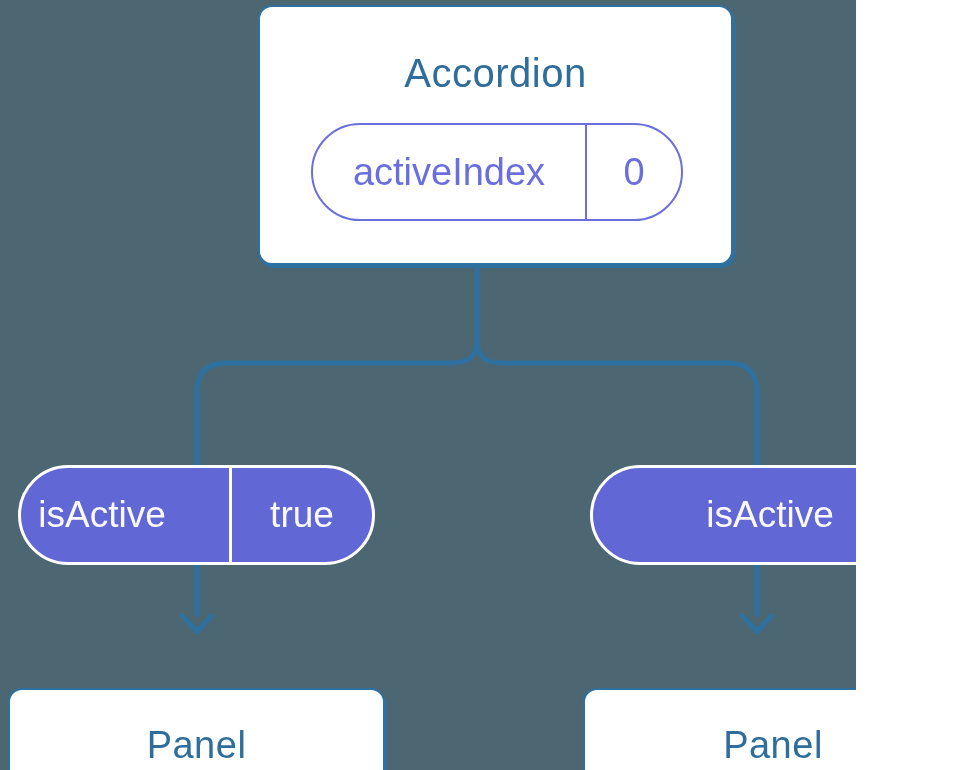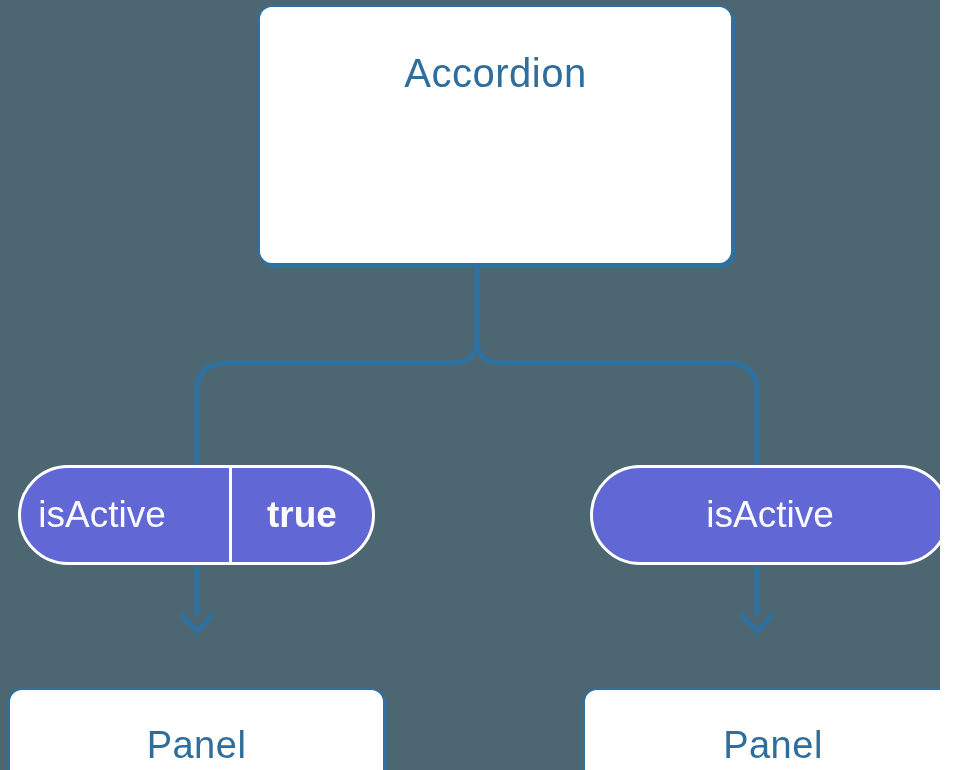--- a/index.html
+++ b/index.html
@@ -1,21 +1,21 @@
 <!DOCTYPE html>
 <html><head>
 <meta charset="utf-8">
 <style>
   html, body {
     margin: 0;
     padding: 0;
   }
   .canvas {
     position: relative;
-    width: 940px;
+    width: 856px;
     height: 770px;
     background: #4C6772;
     overflow: hidden;
     font-family: "Liberation Sans", "DejaVu Sans", sans-serif;
   }
   .connectors {
     position: absolute;
     left: 0; top: 0;
     z-index: 1;
   }
@@ -74,21 +74,20 @@
     background: #6168D6;
     border: 3px solid #ffffff;
     color: #FAFAFE;
     font-size: 37px;
     height: 100px;
     top: 465px;
     gap: 46px;
   }
   .pill-solid .seg-value {
     border-left: 3px solid #ffffff;
-    font-weight: bold;
   }
   .pill-prop-left { left: 18px; width: 357px; }
   .pill-prop-left .seg-value { width: 140px; }
   .pill-prop-right { left: 590px; width: 360px; }
   .pill-prop-right .seg-value { width: 144px; }
   .panel-card {
     top: 688px;
     height: 114px;
     display: flex;
     align-items: center;
@@ -109,20 +108,24 @@
   <svg class="connectors" width="974" height="770" viewBox="0 0 974 770" fill="none" stroke="#2E71A1" stroke-width="5" stroke-linecap="round" stroke-linejoin="round">
     <path d="M477 266 L477 340"></path>
     <path d="M477 340 C477 357 468 363 451 363 L226 363 Q197 363 197 392 L197 614"></path>
     <path d="M182.5 616 L197 631.5 L211.5 616"></path>
     <path d="M477 340 C477 357 486 363 503 363 L728 363 Q757 363 757 392 L757 614"></path>
     <path d="M742.5 616 L757 631.5 L771.5 616"></path>
   </svg>
 
   <div class="card accordion-card">
     <div class="card-title">Accordion</div>
+    <div class="pill pill-outline">
+      <span class="seg seg-name">activeIndex</span>
+      <span class="seg seg-value">0</span>
+    </div>
   </div>
 
   <div class="pill pill-solid pill-prop-left">
     <span class="seg seg-name">isActive</span>
     <span class="seg seg-value">true</span>
   </div>
 
   <div class="pill pill-solid pill-prop-right">
     <span class="seg seg-name">isActive</span>
   </div>

